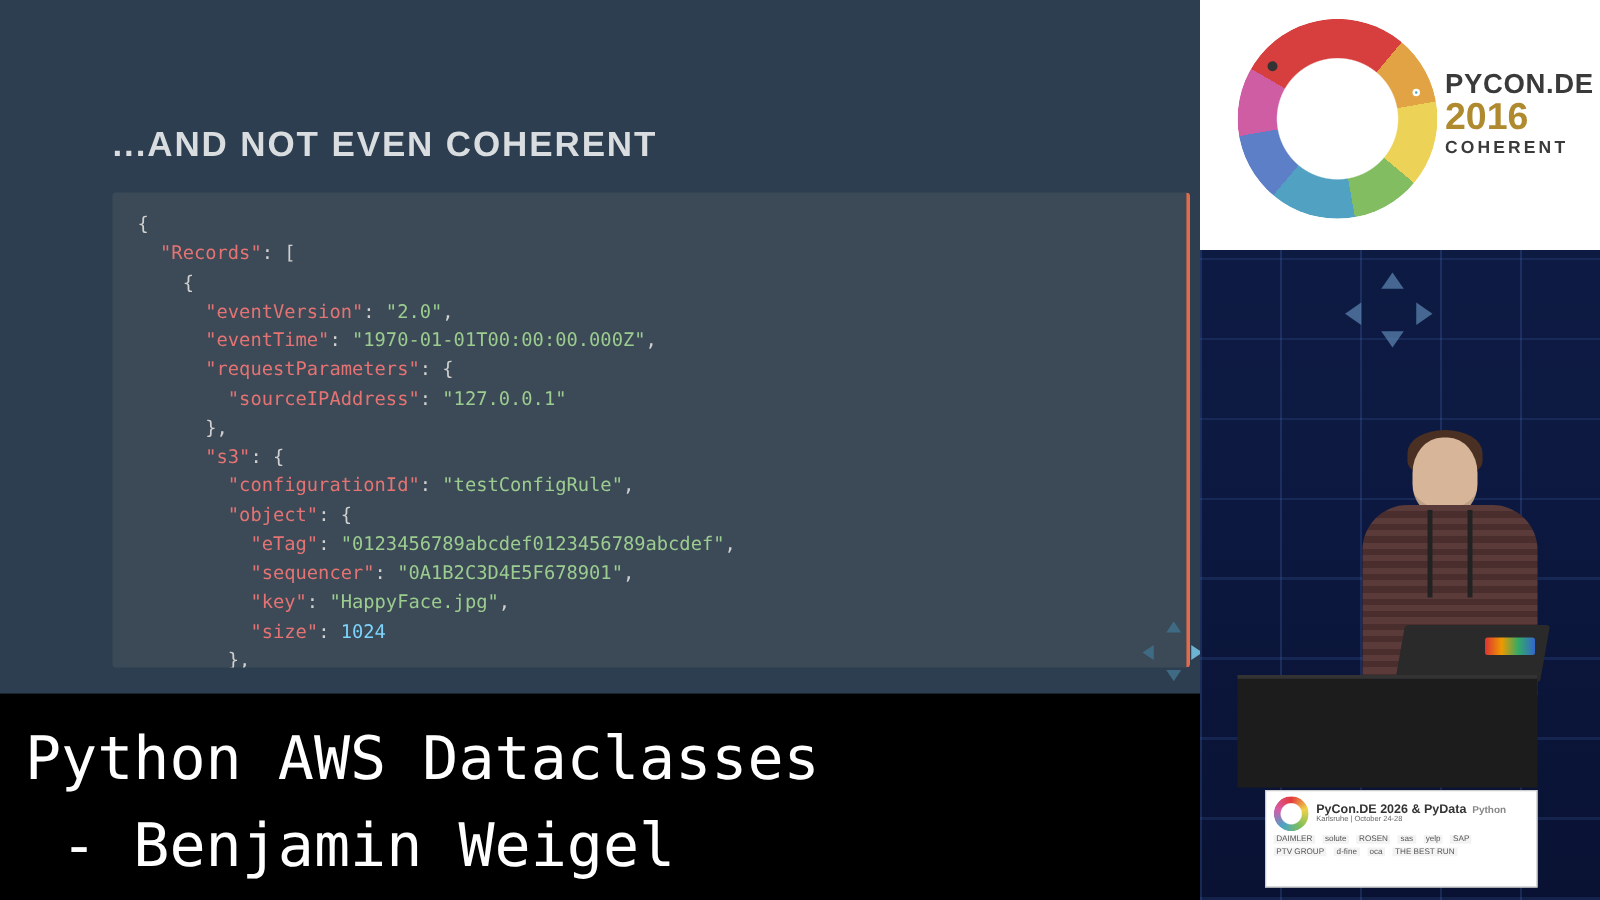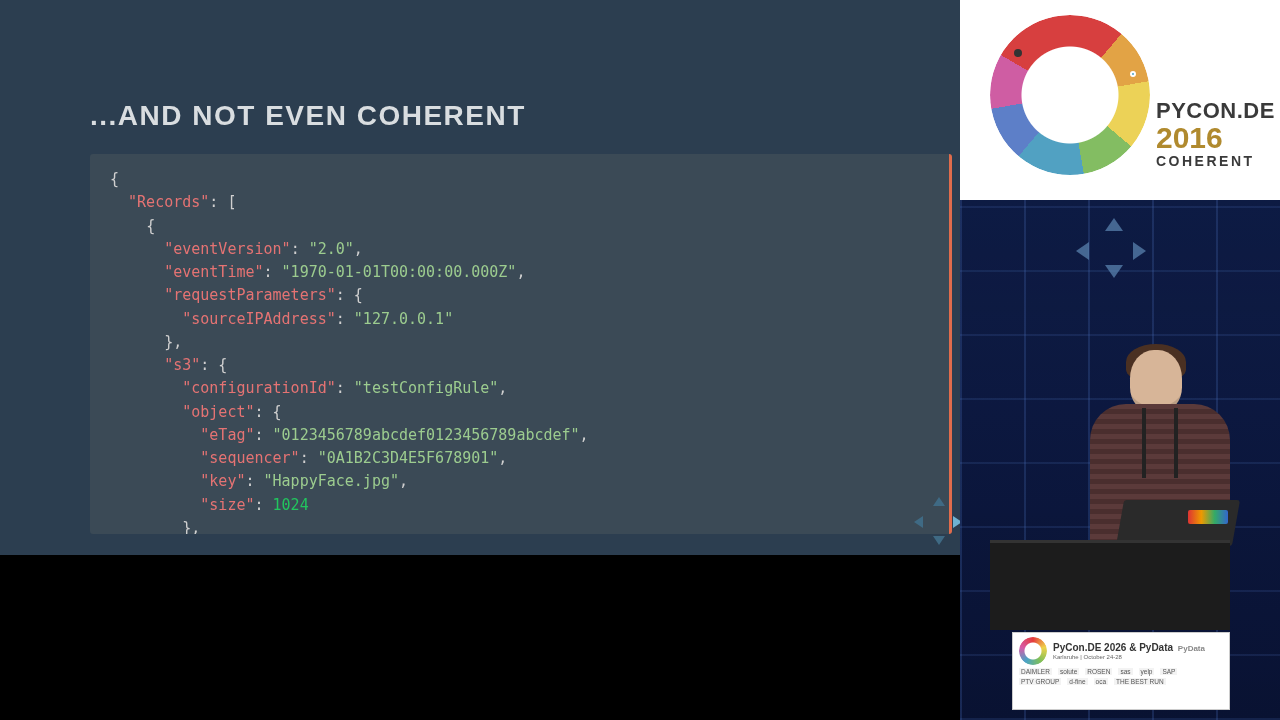--- a/index.html
+++ b/index.html
@@ -32,21 +32,21 @@
     font-size: 15px;
     line-height: 1.55;
     color: #e0e0e0;
     height: 380px;
     overflow: hidden;
     border-right: 3px solid #e06c4c;
   }
   .code-block pre { white-space: pre; }
   .tok-key   { color: #e57373; }
   .tok-str   { color: #9ccc8f; }
-  .tok-num   { color: #22c55e; }
+  .tok-num   { color: #7dd3fc; }
   .tok-punc  { color: #d0d0d0; }
 
   
   .slide-nav {
     position: absolute;
     right: 18px; bottom: 8px;
     width: 52px; height: 52px;
     color: #6fb3d2;
   }
   .slide-nav .arr { position: absolute; width: 0; height: 0; }
@@ -104,21 +104,20 @@
   .ring-eye-l, .ring-eye-r {
     position: absolute; width: 8px; height: 8px; background:#333; border-radius:50%;
   }
   .ring-eye-l { left: 34px; top: 34px; }
   .ring-eye-r { left: 150px; top: 56px; border:2px solid #fff; background:#4aa3c7; width:6px;height:6px;}
   .logo-text {
     position: absolute; left: 176px; top: 40px;
     font-family: sans-serif;
     text-align: left;
     line-height: 1.05;
-    margin-top: 44px;
   }
   .logo-line1 { font-size: 22px; font-weight: 700; color: #3a3a3a; letter-spacing: 0.5px; }
   .logo-line2 { font-size: 30px; font-weight: 800; color: #b08a2e; }
   .logo-line3 { font-size: 14px; font-weight: 700; color: #3a3a3a; letter-spacing: 2.5px; }
 
   
   .camera {
     position: absolute;
     left: 960px; top: 200px;
     width: 320px; height: 520px;
@@ -211,20 +210,22 @@
 
     <div class="slide-nav">
       <div class="arr up"></div>
       <div class="arr down"></div>
       <div class="arr left"></div>
       <div class="arr right"></div>
     </div>
     <div class="slide-counter">3.2</div>
   </div>
 
+  <div class="lower-third"><span>Python AWS Dataclasses</span>
+<span> - Benjamin Weigel</span></div>
 
   <div class="logo-panel">
     <div class="logo-wrap">
       <div class="ring"></div>
       <div class="ring-eye-l"></div>
       <div class="ring-eye-r"></div>
       <div class="logo-text">
         <div class="logo-line1">PYCON.DE</div>
         <div class="logo-line2">2016</div>
         <div class="logo-line3">COHERENT</div>
@@ -250,21 +251,21 @@
     <div class="laptop-sticker"></div>
     <div class="lectern"></div>
 
     <div class="sign">
       <div class="sign-top">
         <div class="sign-ring"></div>
         <div>
           <div class="sign-head">
             <span>PyCon.DE 2026</span>
             <span>&amp; PyData</span>
-            <span class="sign-pydata">PyData</span>
+            <span class="sign-pydata">Python</span>
             <small>Karlsruhe | October 24-28</small>
           </div>
         </div>
       </div>
       <div class="sign-row" id="sponsor-row">
           <span>DAIMLER</span>
           <span>solute</span>
           <span>ROSEN</span>
           <span>sas</span>
           <span>yelp</span>

